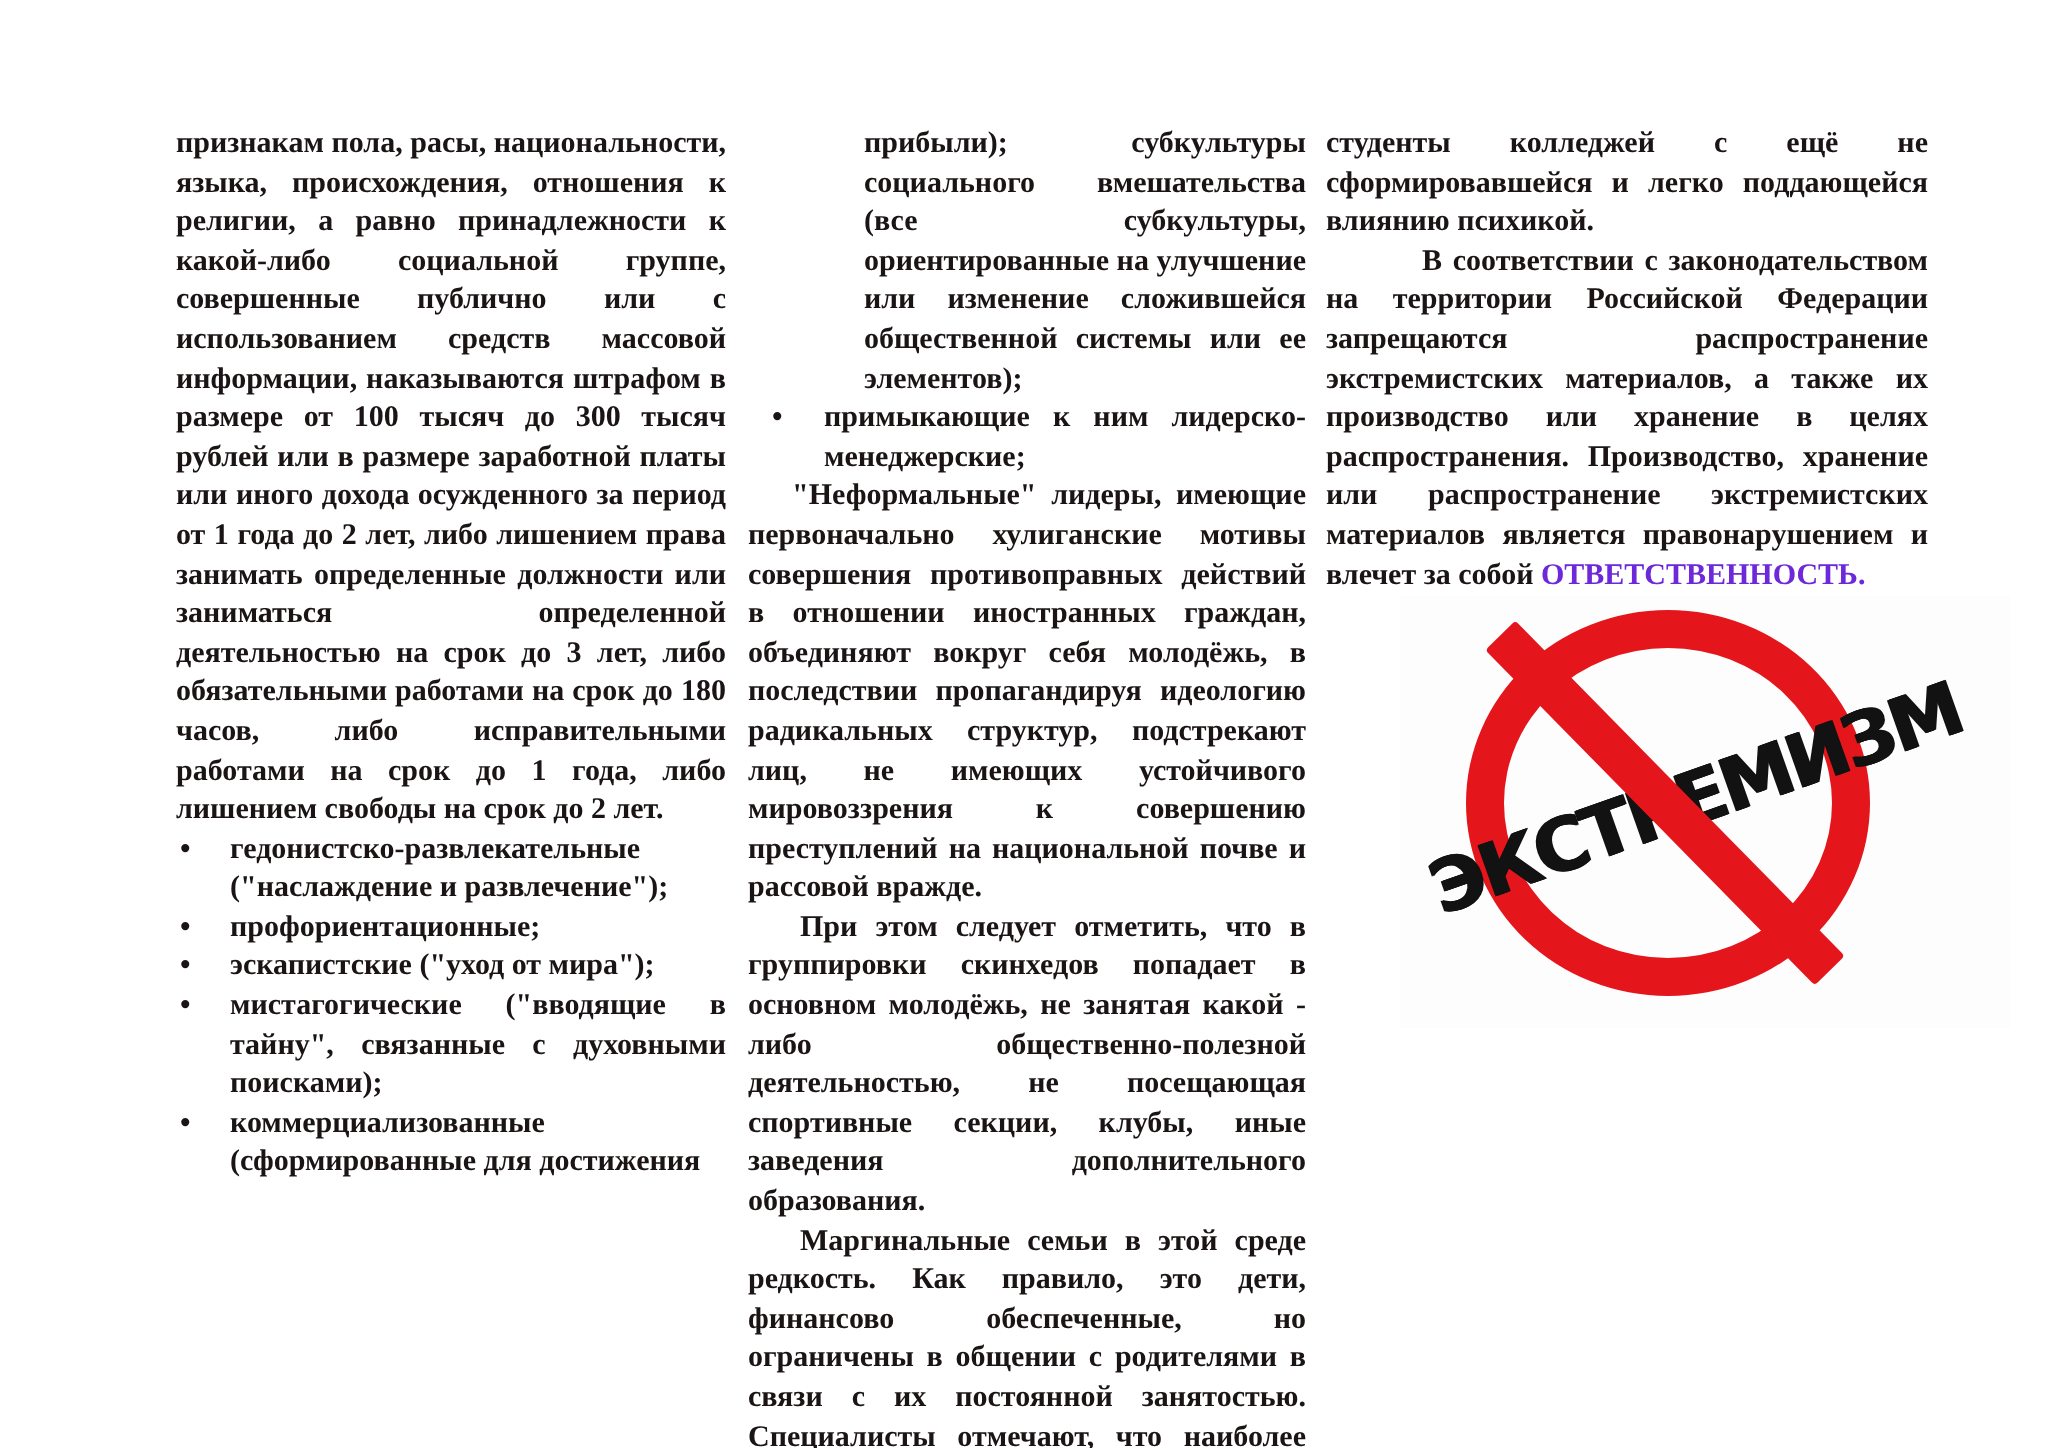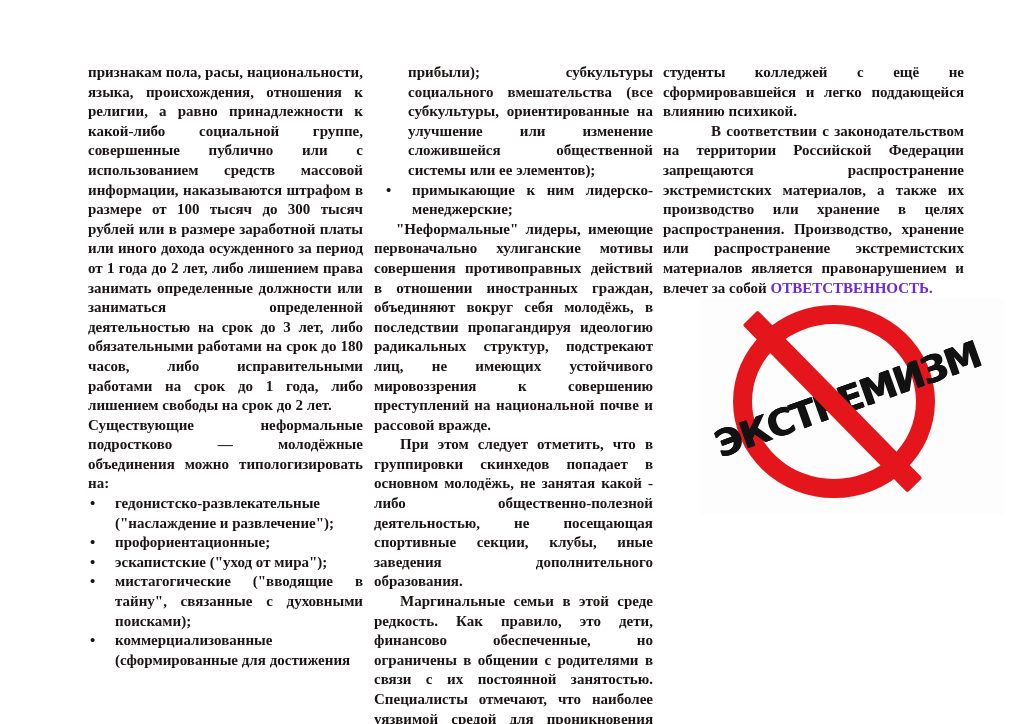--- a/index.html
+++ b/index.html
@@ -13,21 +13,21 @@
     text-align:justify;letter-spacing:0px;
   }
   .col-left{left:88px;width:275px;}
   .col-mid{left:374px;width:279px;}
   .col-right{left:663px;width:301px;}
   .col p{margin:0;}
   .ml-body{margin-left:25px;}
   .bullet-item{position:relative;margin:0;}
   .col-left .bullet-item{padding-left:27px;}
   .col-left .bullet-item::before{content:"\2022";position:absolute;left:2px;top:0;}
-  .col-mid .cont-block{margin-left:34px;}
+  .col-mid .cont-block{margin-left:58px;}
   .col-mid .bullet-item{padding-left:38px;}
   .col-mid .bullet-item::before{content:"\2022";position:absolute;left:12px;top:0;}
   .ind-20{text-indent:22px;}
   .ind-25{text-indent:26px;}
   .ind-48{text-indent:48px;}
   .red-text{color:#6d28d9;}
   .warning-line{
     margin:0;text-align:center;color:#e22018;font-size:21px;line-height:26px;padding-top:2px;
   }
   
@@ -49,21 +49,20 @@
   .sign-slash{
     position:absolute;left:15px;top:93px;width:235px;height:21px;
     background:#e4161c;transform:rotate(45.5deg);border-radius:2px;z-index:3;
   }
 </style>
 </head>
 <body>
 
 <div class="col col-left">
   <p class="ml-body">признакам пола, расы, национальности, языка, происхождения, отношения к религии, а равно принадлежности к какой-либо социальной группе, совершенные публично или с использованием средств массовой информации, наказываются штрафом в размере от 100 тысяч до 300 тысяч рублей или в размере заработной платы или иного дохода осужденного за период от 1 года до 2 лет, либо лишением права занимать определенные должности или заниматься определенной деятельностью на срок до 3 лет, либо обязательными работами на срок до 180 часов, либо исправительными работами на срок до 1 года, либо лишением свободы на срок до 2 лет.</p>
-  <p class="ml-body">Существующие неформальные подростково — молодёжные объединения можно типологизировать на:</p>
   <div>
     <p class="bullet-item">гедонистско-развлекательные ("наслаждение и развлечение");</p>
     <p class="bullet-item">профориентационные;</p>
     <p class="bullet-item">эскапистские ("уход от мира");</p>
     <p class="bullet-item">мистагогические ("вводящие в тайну", связанные с духовными поисками);</p>
     <p class="bullet-item">коммерциализованные (сформированные для достижения</p>
   </div>
 </div>
 
 <div class="col col-mid">

